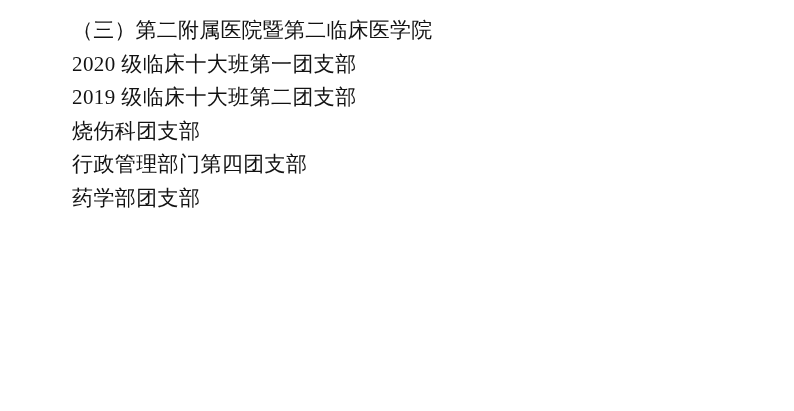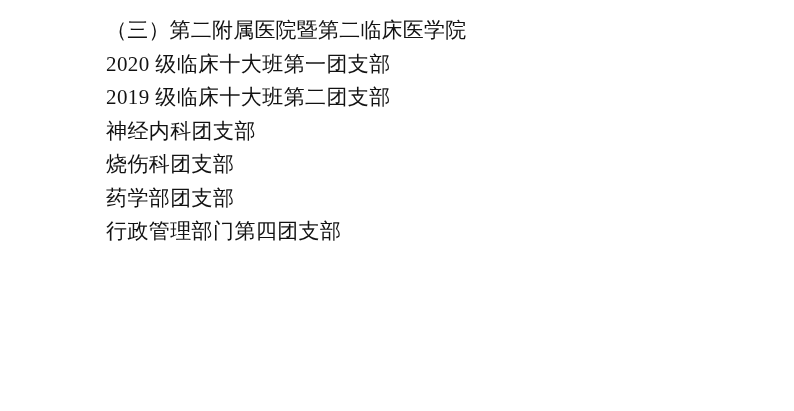--- a/index.html
+++ b/index.html
@@ -16,39 +16,38 @@
   }
   .page {
     position: relative;
     width: 794px;
     height: 411px;
     box-sizing: border-box;
     padding: 14px 0 0 0;
   }
   .doc-body {
     margin: 0;
-    padding: 0 60px 0 106px;
+    padding: 0 60px 0 72px;
   }
   .doc-line {
     font-size: 21px;
     line-height: 33.5px;
     white-space: pre;
     letter-spacing: 0.4px;
     color: #121212;
   }
   .doc-line.heading {
     letter-spacing: 0.2px;
   }
 </style>
 </head>
 <body>
 
 <div class="page">
   <div class="doc-body">
     <div class="doc-line heading">（三）第二附属医院暨第二临床医学院</div>
     <div class="doc-line">2020 级临床十大班第一团支部</div>
     <div class="doc-line">2019 级临床十大班第二团支部</div>
-    <div class="doc-line">神经内科团支部</div>
     <div class="doc-line">烧伤科团支部</div>
+    <div class="doc-line">行政管理部门第四团支部</div>
     <div class="doc-line">药学部团支部</div>
-    <div class="doc-line">行政管理部门第四团支部</div>
   </div>
 </div>
 
 </body></html>

